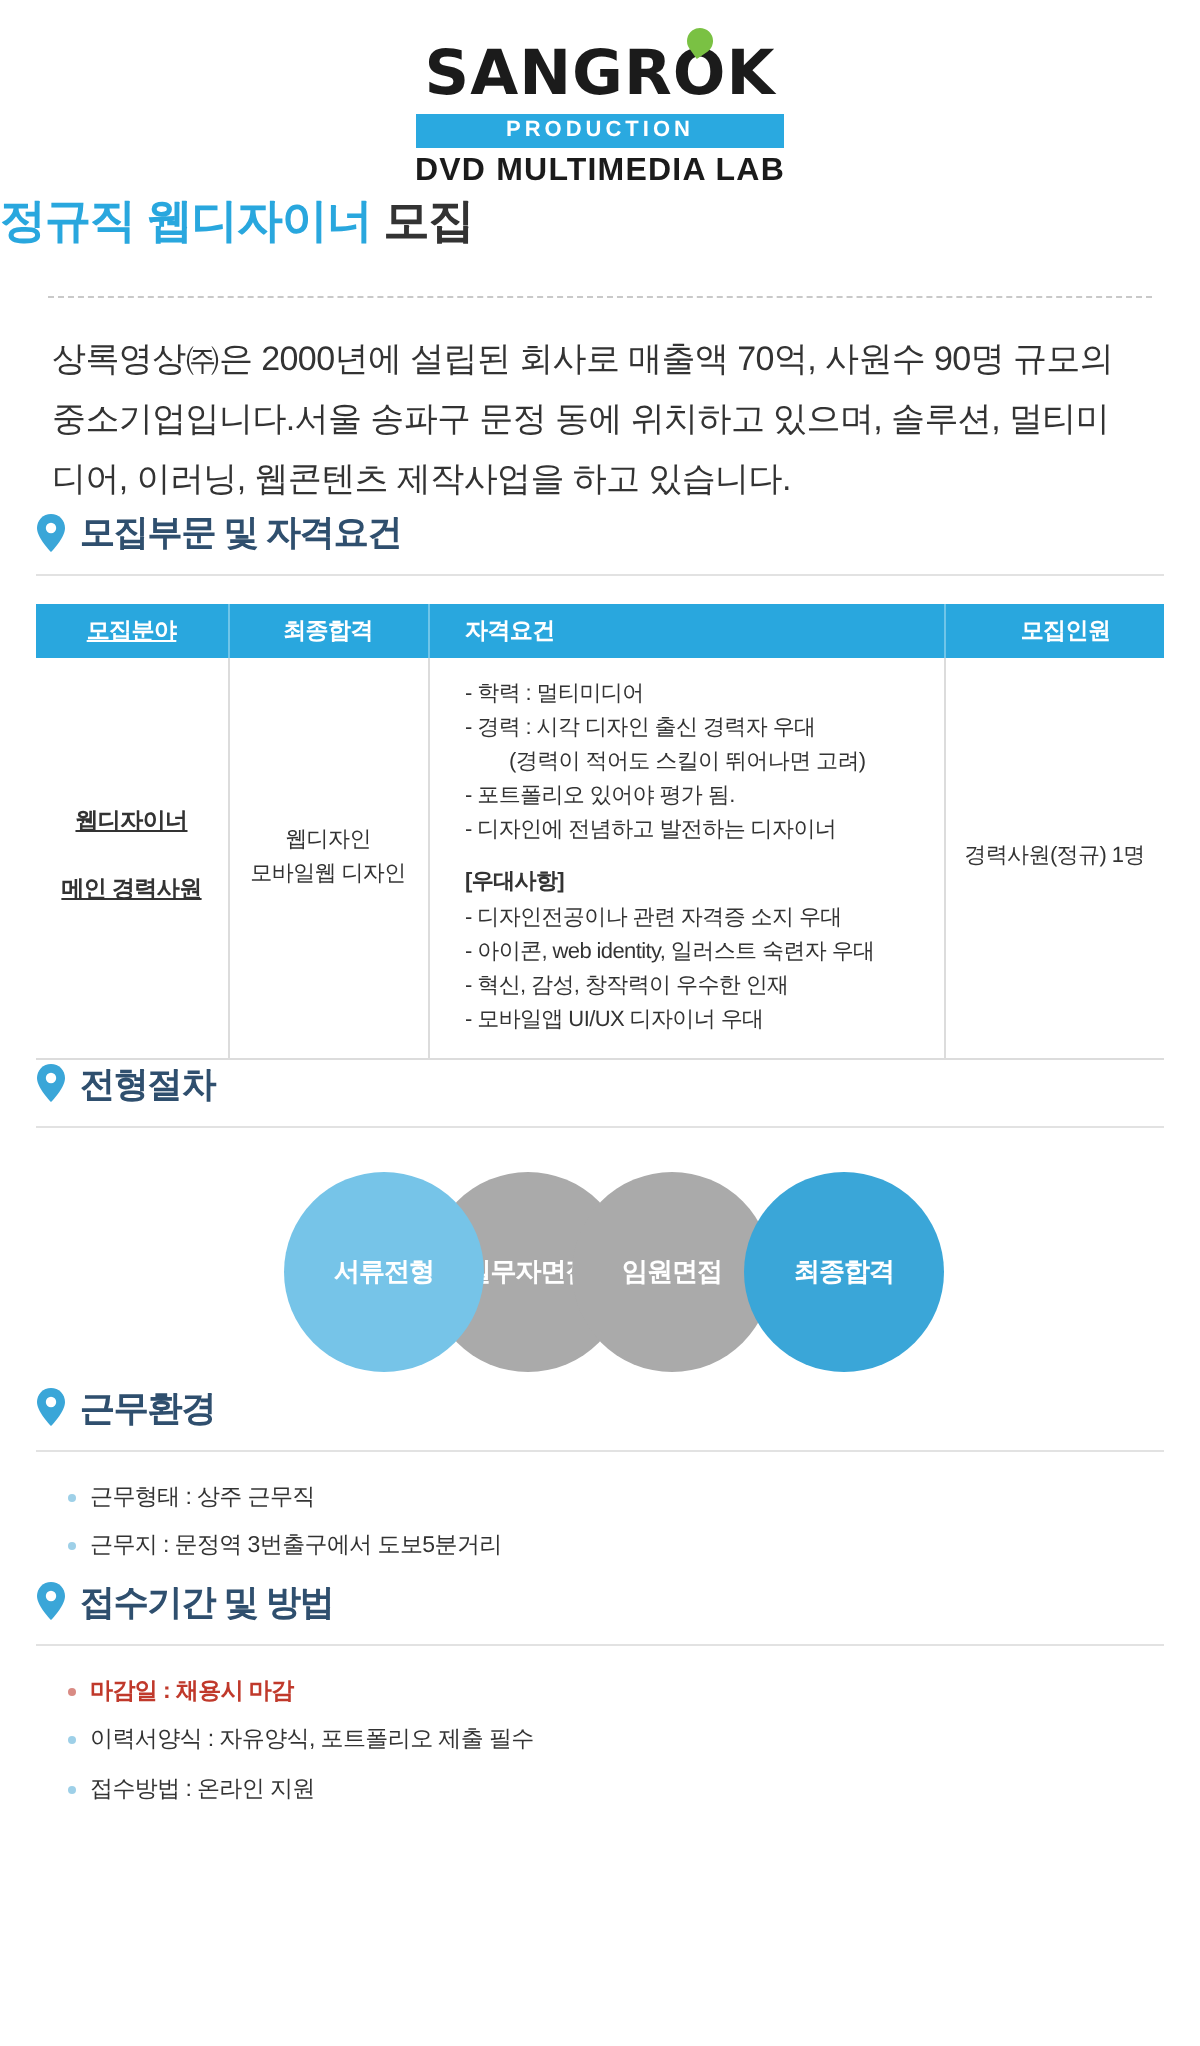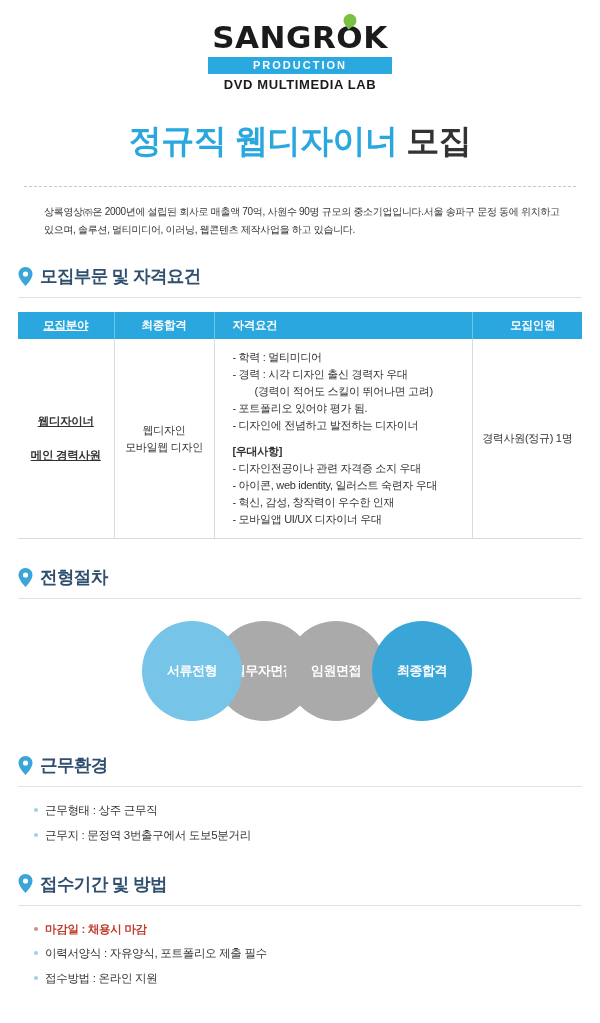--- a/index.html
+++ b/index.html
@@ -53,53 +53,52 @@
     color: #fff;
     font-size: 11px;
     font-weight: bold;
     letter-spacing: 2px;
     padding: 2px 0 3px;
     width: 184px;
     margin-left: auto; margin-right: auto;
   }
   .logo-sub {
     margin-top: 3px;
-    font-size: 13px;
+    font-size: 16px;
     font-weight: bold;
     letter-spacing: 0.6px;
     color: #1b1b1b;
   }
 
   
   .main-title {
-    text-align: center;
-    margin-top: 26px;
-    font-size: 33px;
+    text-align: left;
+    font-size: 23px;
     font-weight: bold;
     letter-spacing: -0.5px;
   }
   .main-title .hl { color: #29a7de; }
   .main-title .dk { color: #333; }
 
   .dashed-sep {
     margin: 22px 24px 0 24px;
     border-top: 1px dashed #c9c9c9;
   }
 
   
   .intro {
-    margin: 16px 30px 0 44px;
-    font-size: 10px;
+    margin: 16px 30px 0 26px;
+    font-size: 17px;
     line-height: 1.75;
     color: #333;
     letter-spacing: -0.3px;
   }
 
   
-  .section { margin-top: 26px; }
+  .section { }
   .sec-head {
     display: flex;
     align-items: center;
     padding-left: 18px;
     gap: 7px;
   }
   .pin {
     width: 15px; height: 19px;
     position: relative;
     flex: 0 0 auto;

